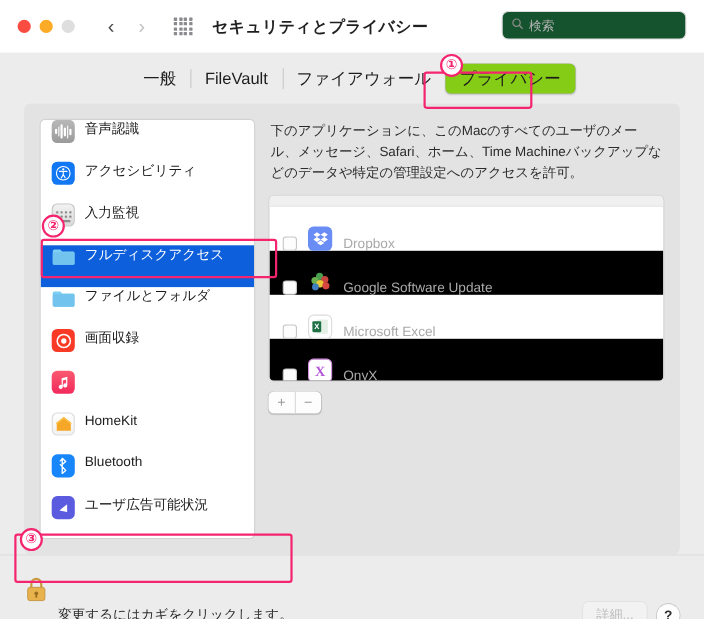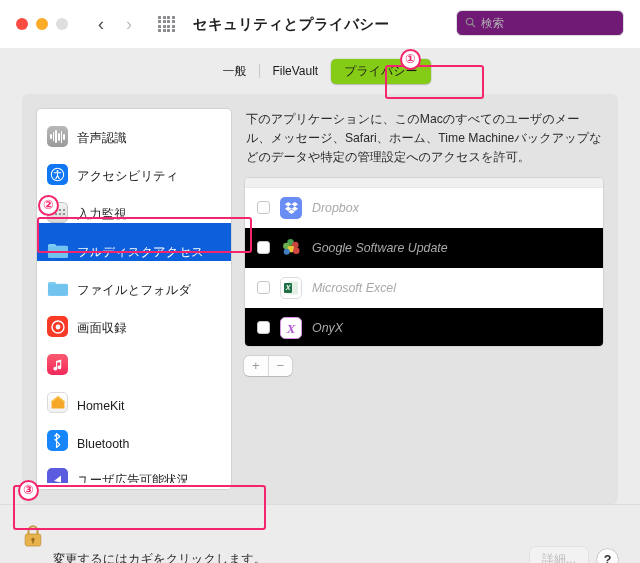--- a/index.html
+++ b/index.html
@@ -56,21 +56,21 @@
     font-size: 14.5px;
     font-weight: 700;
     color: #1f1f1f;
     letter-spacing: .3px;
   }
 
   .searchbox {
     position: absolute; right: 16px; top: 10px;
     width: 168px; height: 26px;
     border: 1px solid #dcdcdc; border-radius: 6px;
-    background: #701a75;
+    background: #14532d;
     display: flex; align-items: center; gap: 5px;
     padding: 0 8px;
   }
   .searchbox svg { flex: 0 0 auto; }
   .searchph { font-size: 11.5px; color: #b3b3b3; }
 
   
   .body {
     flex: 1 1 auto;
     position: relative;
@@ -80,21 +80,21 @@
 
   
   .tabrow {
     height: 46px;
     display: flex; align-items: center; justify-content: center;
     gap: 0px;
     position: relative;
     flex: 0 0 auto;
   }
   .tab {
-    font-size: 12px;
+    font-size: 15px;
     color: #1c1c1c;
     padding: 4px 13px;
     border-radius: 5px;
     position: relative;
     white-space: nowrap;
     text-align: right;
   }
   .tab + .tab::before {
     content: "";
     position: absolute; left: 0; top: 4px; bottom: 4px;
@@ -124,21 +124,21 @@
     width: 196px;
     background: #ffffff;
     border: 1px solid #d2d2d2;
     border-radius: 5px;
     overflow: hidden;
     position: relative;
     flex: 0 0 auto;
   }
   .srow {
     height: 38px;
-    display: flex; align-items: flex-end;
+    display: flex; align-items: flex-start;
     padding: 0 10px;
     gap: 9px;
   }
   .srow .lbl { font-size: 12.4px; color: #1c1c1c; white-space: nowrap; }
   .srow.sel { background: #0d5fdb; }
   .srow.sel .lbl { color: #ffffff; }
 
   .ico { width: 21px; height: 21px; border-radius: 5px; flex: 0 0 auto;
          display: flex; align-items: center; justify-content: center;
          font-size: 12px; color: #fff; overflow: hidden; position: relative; }
@@ -175,22 +175,22 @@
     background: #fff;
     border: 1px solid #d2d2d2;
     border-radius: 5px;
     overflow: hidden;
     height: 170px;
     position: relative;
   }
   .apppartial { height: 10px; background: #f0f0f0; border-bottom: 1px solid #e8e8e8; }
   .approw {
     height: 40px;
-    display: flex; align-items: center;
-    padding: 0 12px; gap: 10px; font-style: italic;
+    display: flex; align-items: flex-end;
+    padding: 0 12px; gap: 10px;
   }
   .approw.alt { background: #000000; }
   .chk {
     width: 13px; height: 13px; border: 1px solid #c6c6c6;
     border-radius: 3px; background: #fdfdfd; flex: 0 0 auto;
   }
   .appico { width: 22px; height: 22px; border-radius: 5px; flex:0 0 auto;
             display:flex; align-items:center; justify-content:center; position:relative; overflow:hidden; }
   .appname { font-size: 12.4px; color: #a9a9a9; white-space: nowrap; }
 
@@ -304,20 +304,21 @@
       </span>
       <span class="searchph">検索</span>
     </div>
   </div>
 
   <div class="body">
 
     <div class="tabrow">
       <div class="tab">一般</div>
       <div class="tab">FileVault</div>
+      <div class="tab">ファイアウォール</div>
       <div class="tab sel">プライバシー</div>
     </div>
 
     <div class="panel">
 
       <div class="sidebar">
 
         <div class="srow">
           <span class="ico ico-speech">
             <span class="bars">

